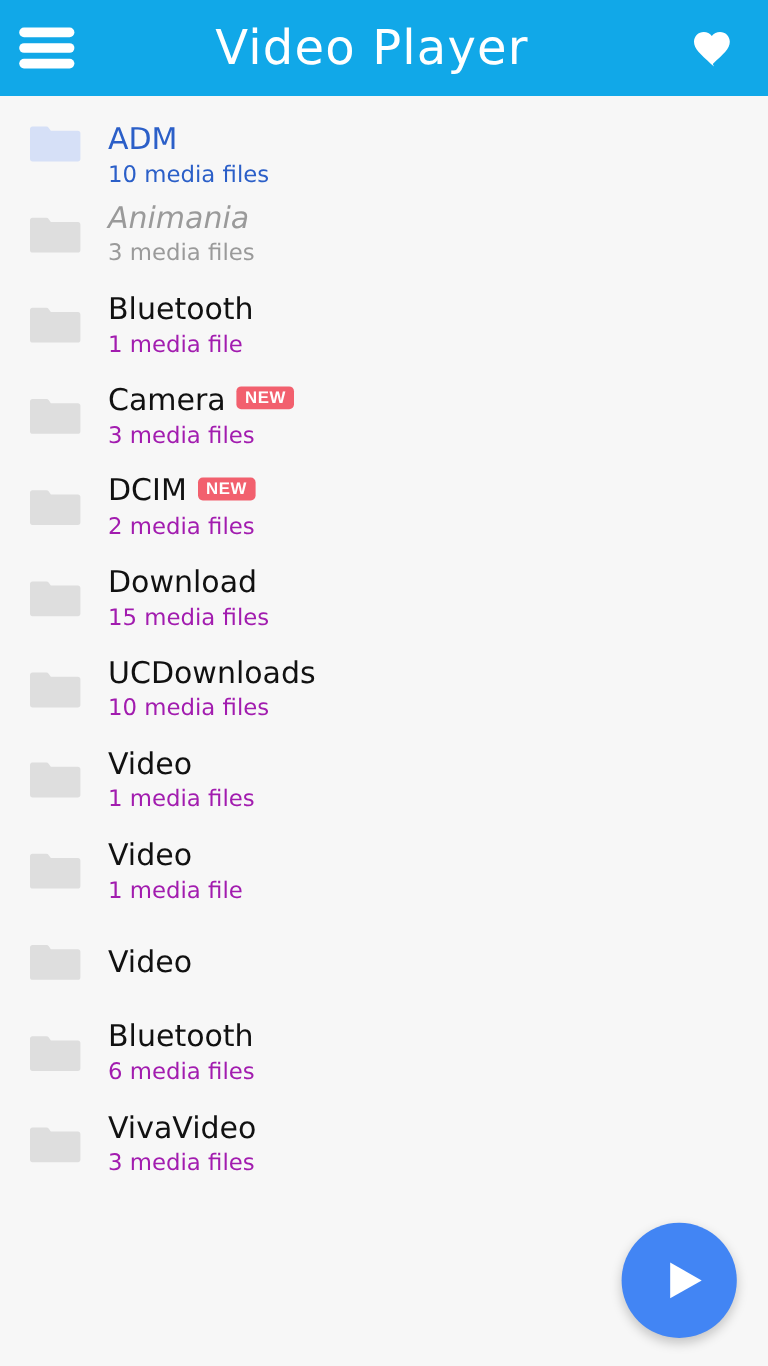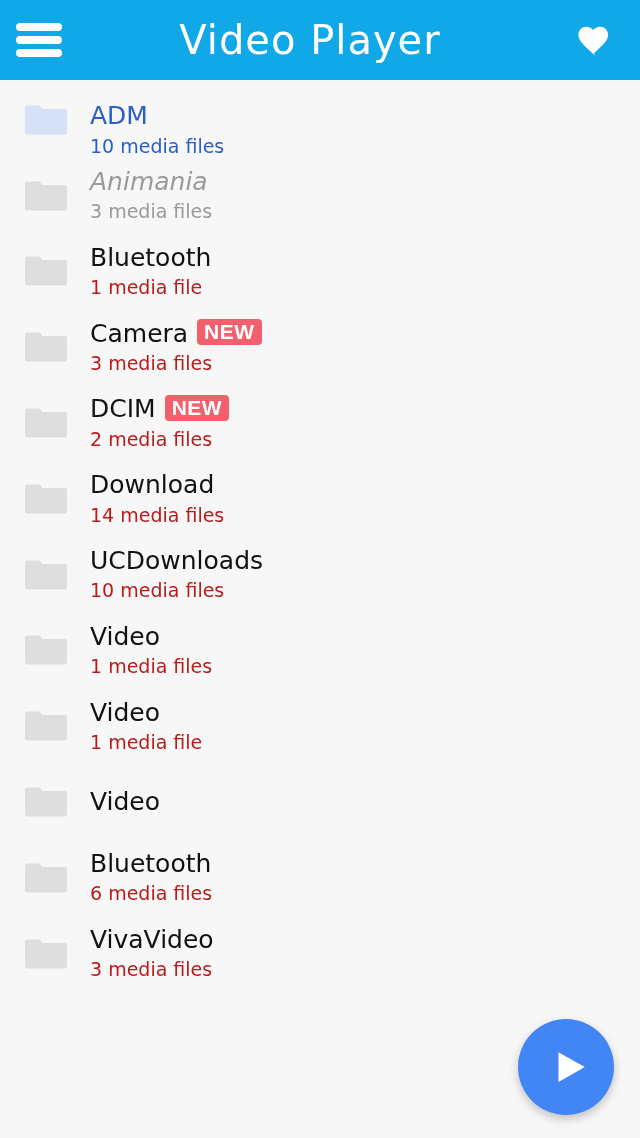--- a/index.html
+++ b/index.html
@@ -79,35 +79,35 @@
   }
   .rowtitle{
     font-size:25px;
     font-family:"DejaVu Sans", sans-serif;
     color:#111111;
     white-space:nowrap;
   }
   .rowsub{
     font-size:19px;
     font-family:"DejaVu Sans", sans-serif;
-    color:#b91c1c;
+    color:#a21caf;
     white-space:nowrap;
     margin-top:3px;
   }
   
   .row.sel .rowtitle{ color:#2B5FC8;margin-top:20px; }
   .row.sel .rowsub{ color:#2B5FC8; }
   
   .row.dim .rowtitle{ color:#9A9A9A;font-style:italic; }
   .row.dim .rowsub{ color:#9A9A9A; }
 
   .badge{
     background:#F2606E;
     color:#FFFFFF;
-    font-size:21px;
+    font-size:14px;
     font-weight:bold;
     font-family:"Liberation Sans", sans-serif;
     letter-spacing:0.5px;
     padding:2px 7px 3px 7px;
     border-radius:4px;
     line-height:1;
     position:relative;
     top:-2px;
   }
 
@@ -216,21 +216,21 @@
     <div class="row">
       <div class="folder">
         <svg viewBox="0 0 46 34" aria-hidden="true">
           <path fill="#DEDEDE" d="M3 4.5c0-1.1.9-2 2-2h11.8c.7 0 1.3.33 1.7.9l1.9 2.6h22.6c1.1 0 2 .9 2 2v21.5c0 1.1-.9 2-2 2H5c-1.1 0-2-.9-2-2V4.5z"></path>
         </svg>
       </div>
       <div class="rowtext">
         <div class="titleline">
           <div class="rowtitle">Download</div>
         </div>
-        <div class="rowsub">14 media files</div>
+        <div class="rowsub">15 media files</div>
       </div>
     </div>
     <div class="row">
       <div class="folder">
         <svg viewBox="0 0 46 34" aria-hidden="true">
           <path fill="#DEDEDE" d="M3 4.5c0-1.1.9-2 2-2h11.8c.7 0 1.3.33 1.7.9l1.9 2.6h22.6c1.1 0 2 .9 2 2v21.5c0 1.1-.9 2-2 2H5c-1.1 0-2-.9-2-2V4.5z"></path>
         </svg>
       </div>
       <div class="rowtext">
         <div class="titleline">

